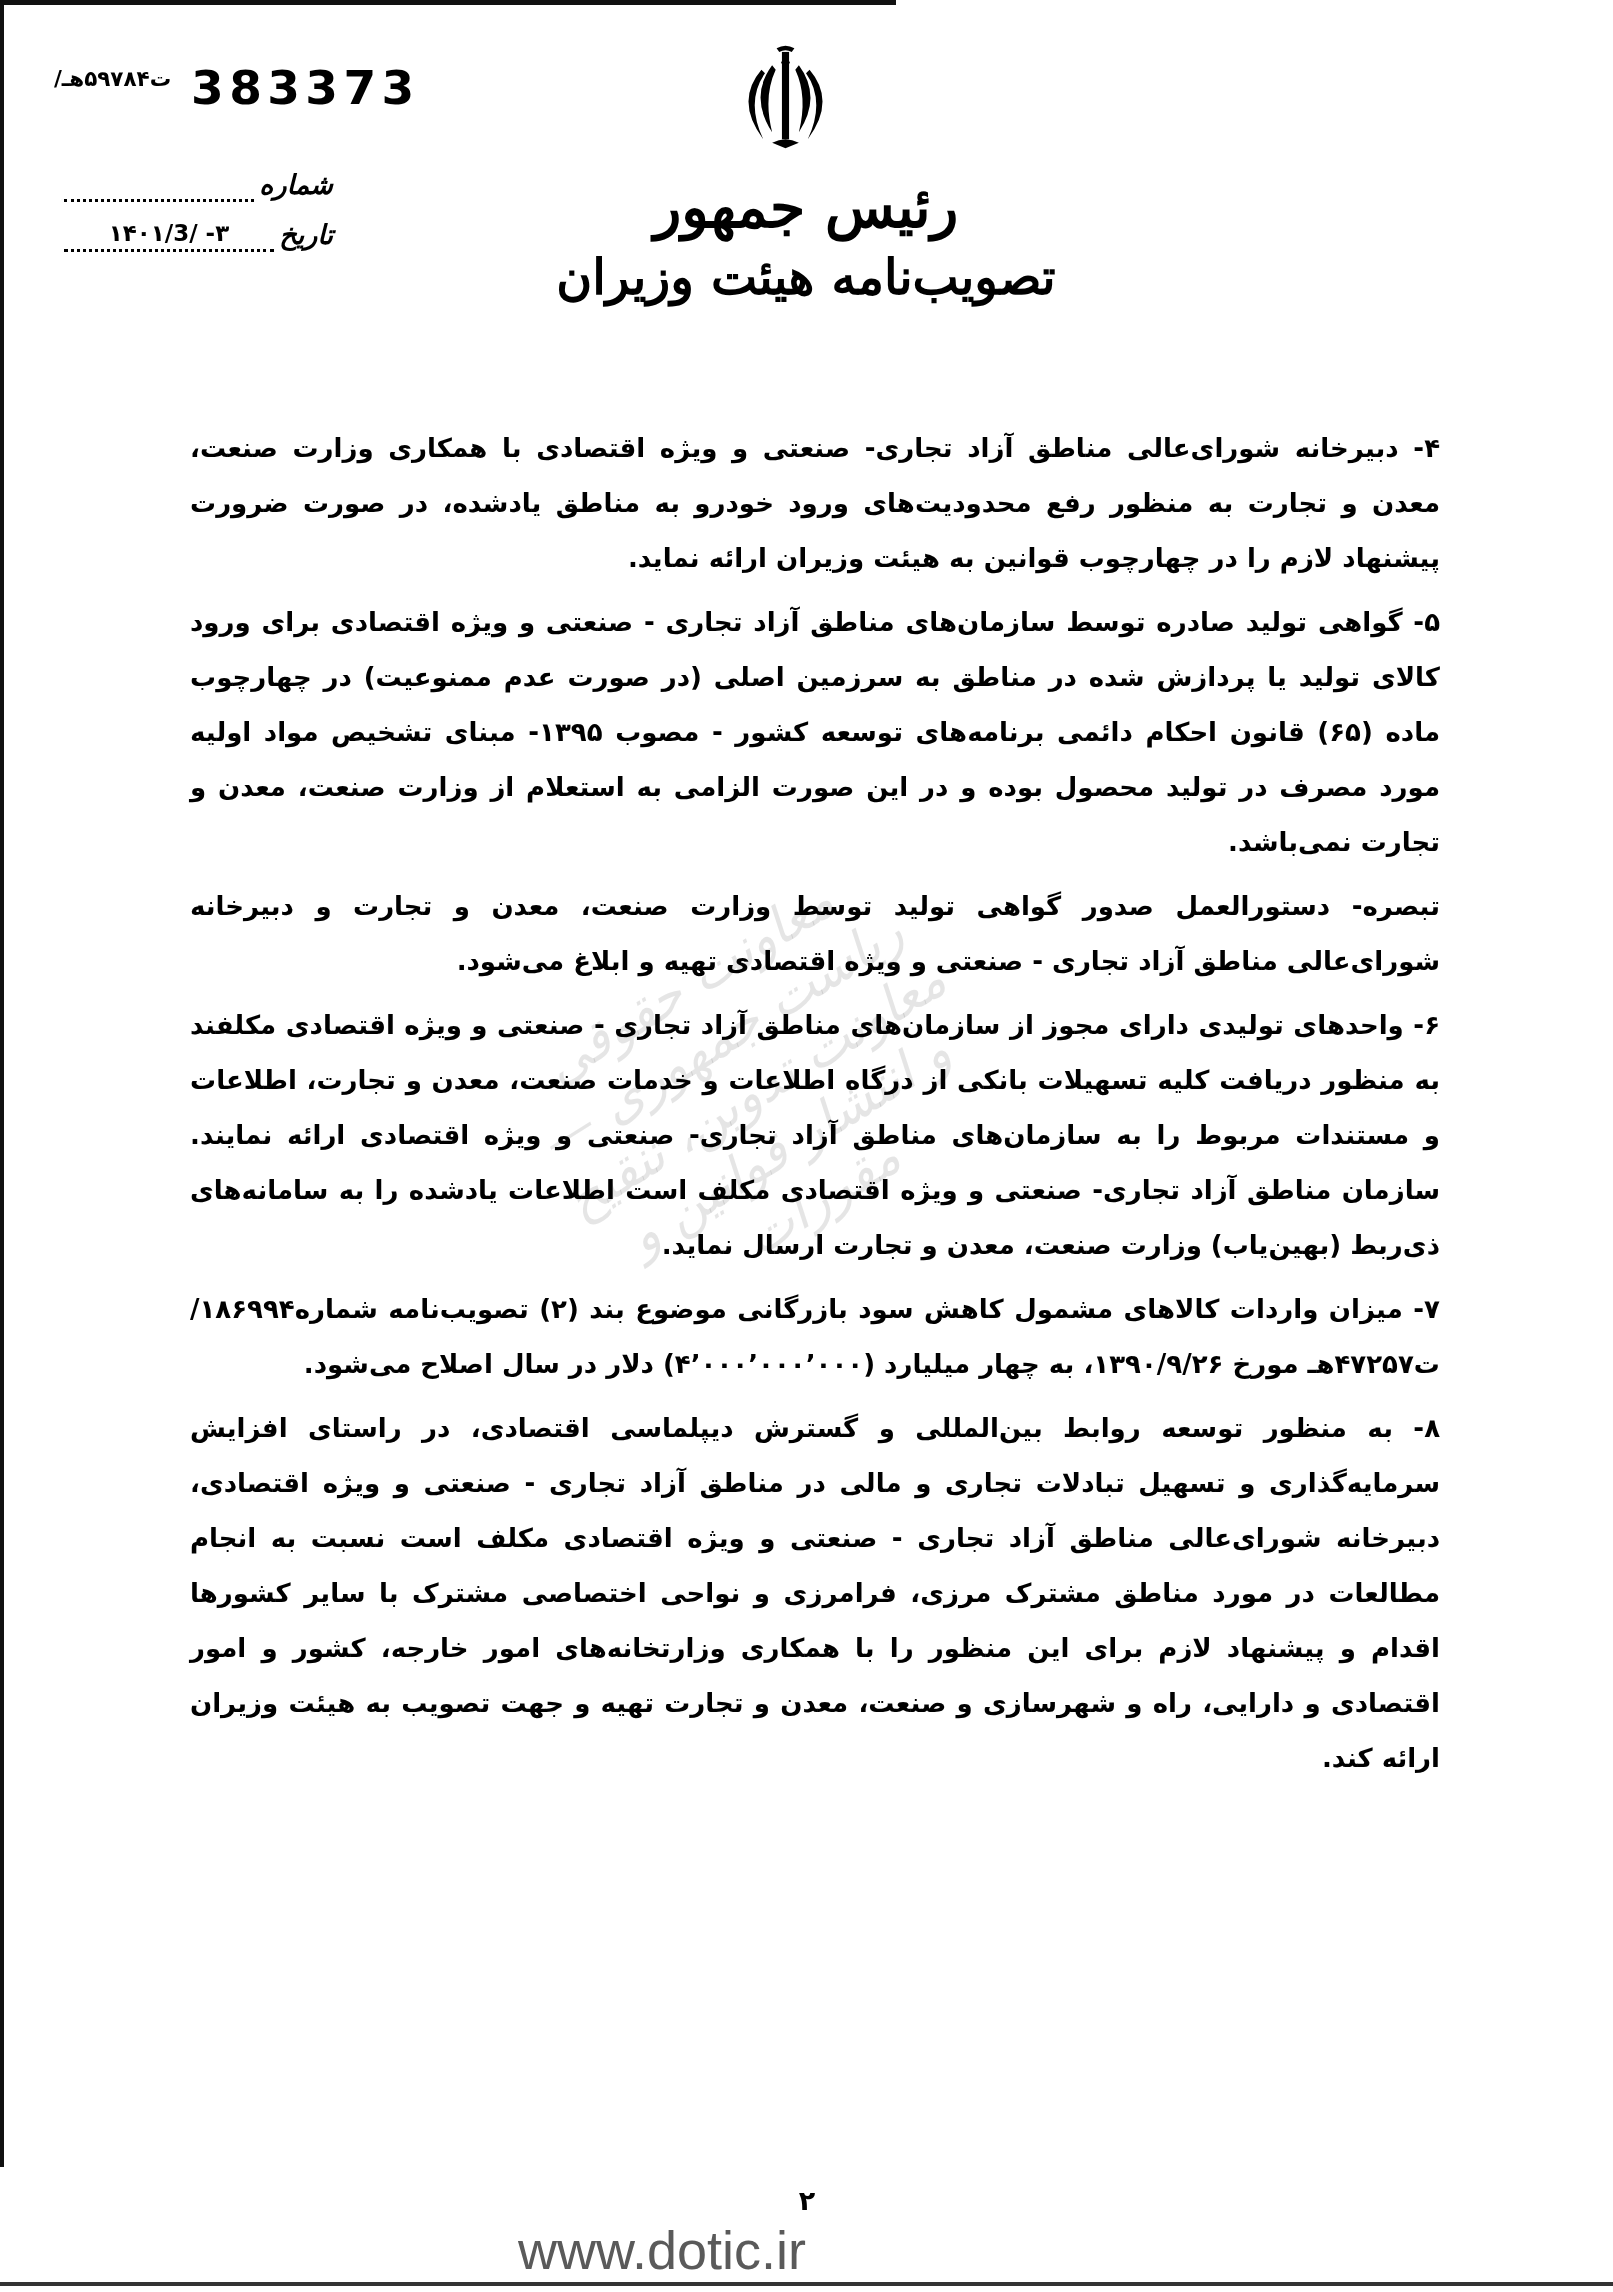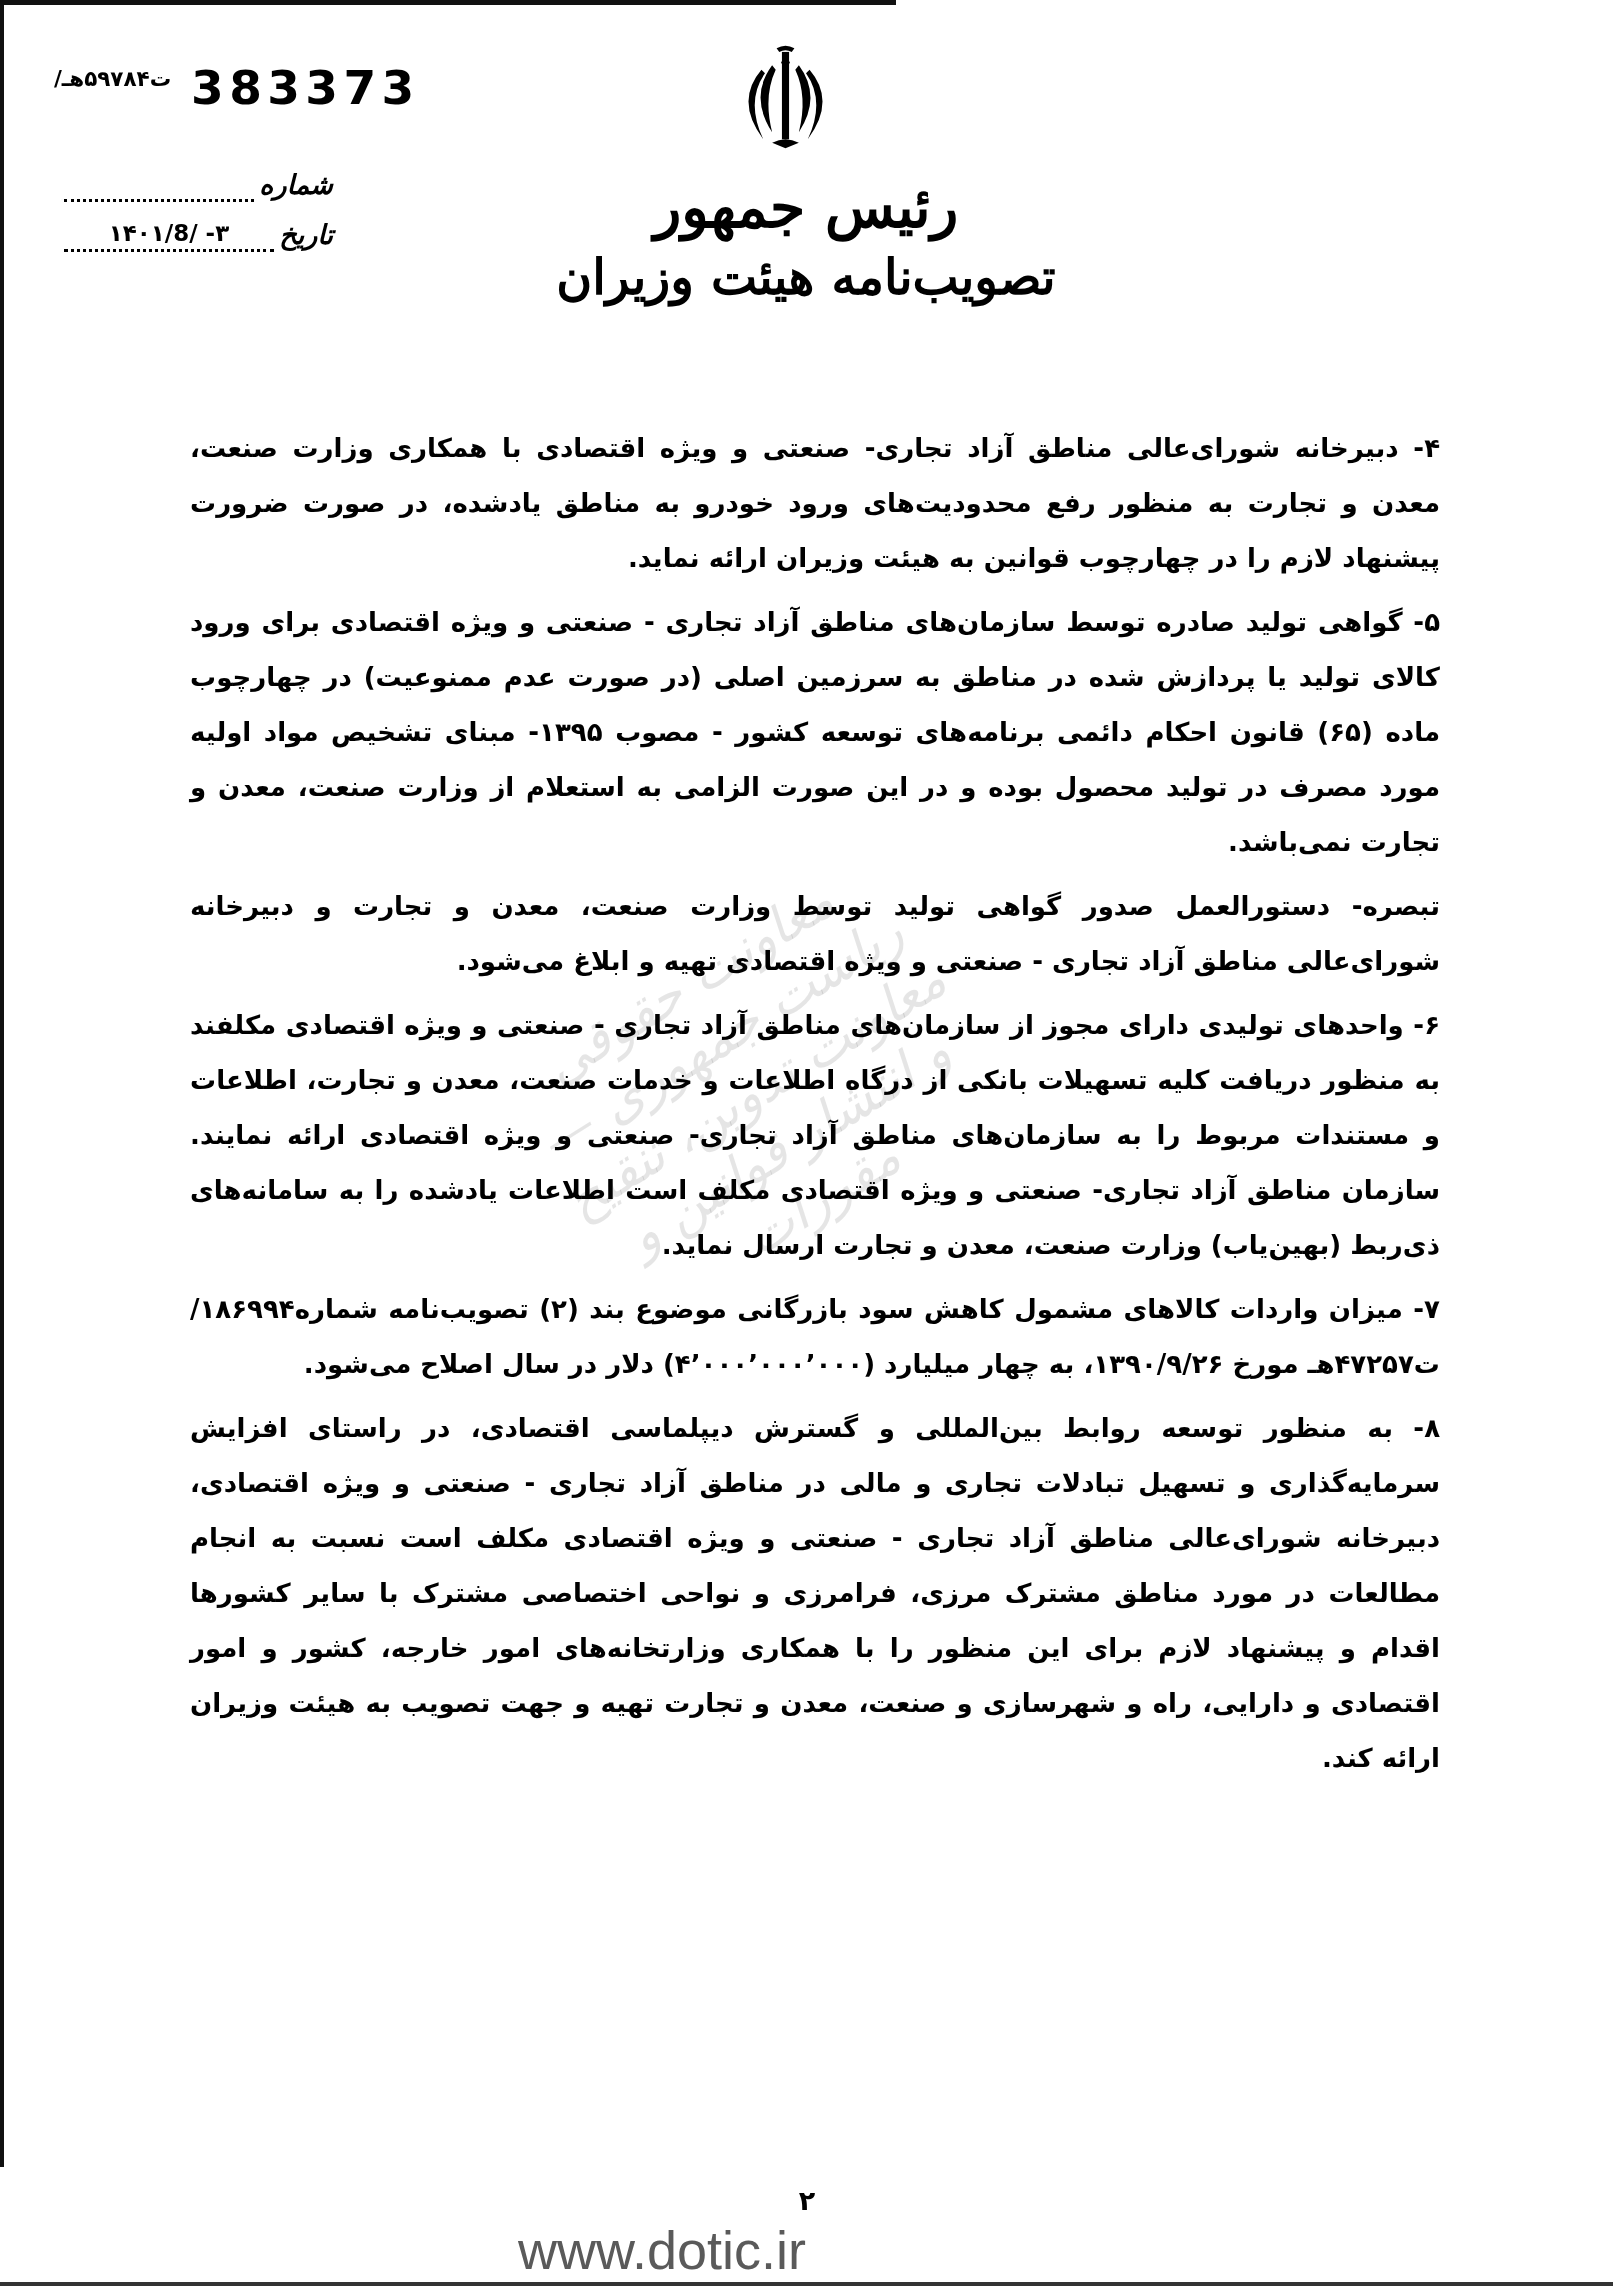--- a/index.html
+++ b/index.html
@@ -37,21 +37,21 @@
   <span class="ref-big">383373</span>
 </div>
 
 <div class="meta-block">
   <div class="meta-row">
     <span class="meta-label">شماره</span>
     <span class="meta-value"></span>
   </div>
   <div class="meta-row">
     <span class="meta-label">تاریخ</span>
-    <span class="meta-value">۱۴۰۱/8/ -۳</span>
+    <span class="meta-value">۱۴۰۱/3/ -۳</span>
   </div>
 </div>
 
 <div class="emblem">
   <svg width="99" height="107" viewBox="0 0 110 120">
     <path d="M45 6 Q55 0 65 6 L62 10 Q55 6 48 10 Z" fill="#000"></path>
     <rect x="51" y="10" width="8" height="98" fill="#000"></rect>
     <path d="M55 14 L60 22 L55 30 L50 22 Z" fill="#000"></path>
     <path d="M40 25 Q14 60 40 100 Q30 60 44 30 Z" fill="#000"></path>
     <path d="M70 25 Q96 60 70 100 Q80 60 66 30 Z" fill="#000"></path>

